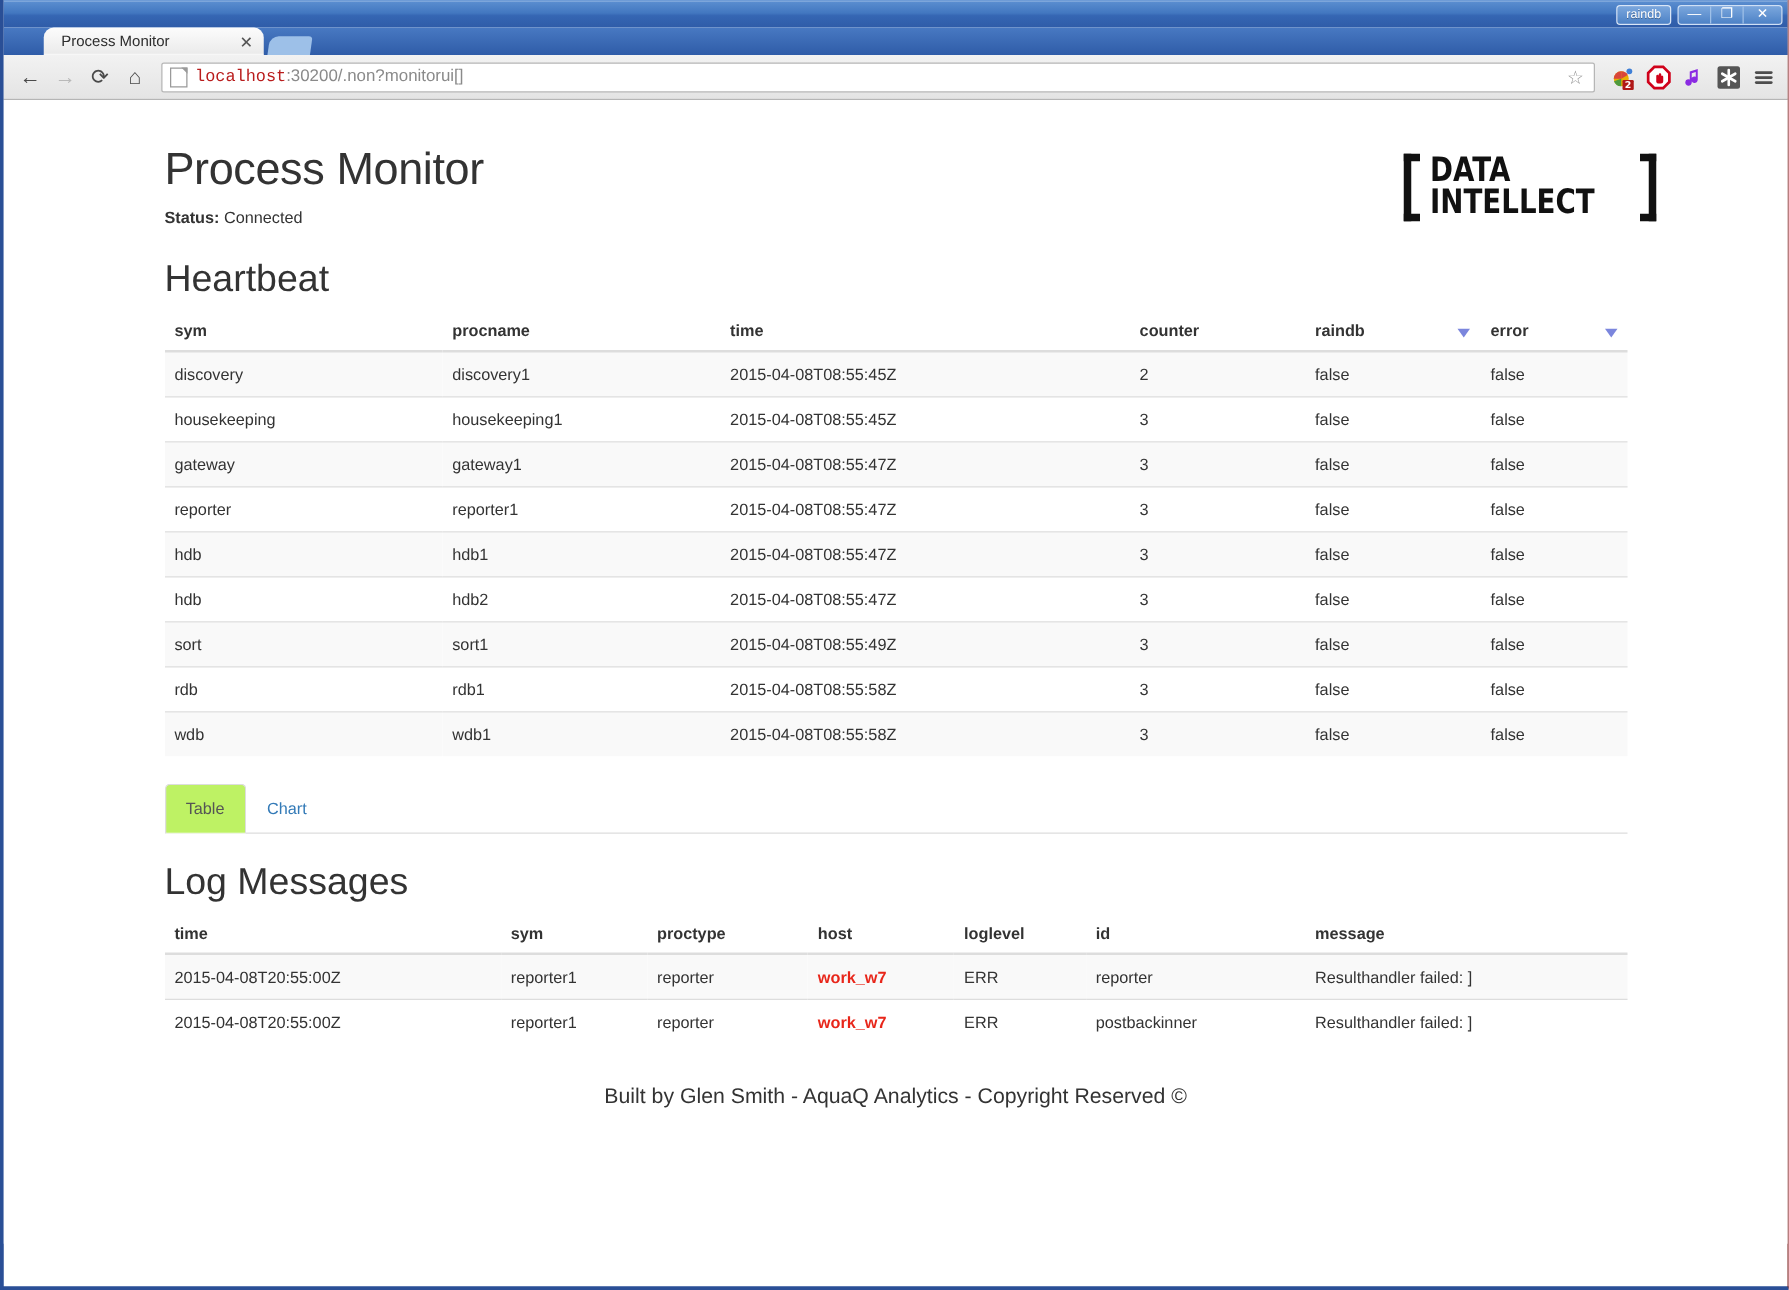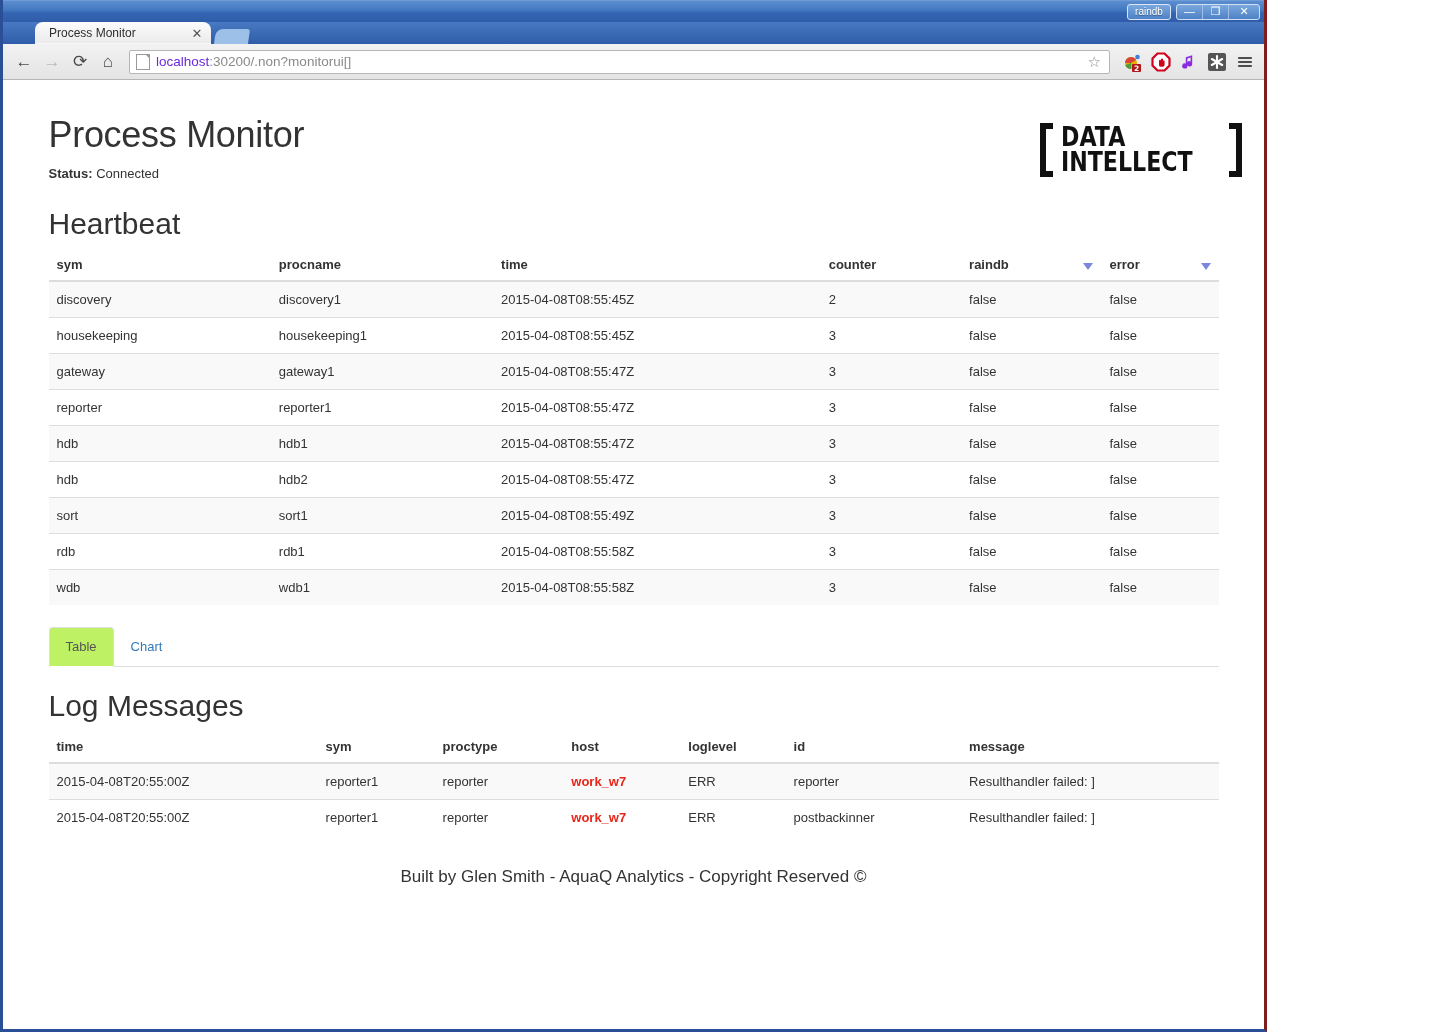--- a/index.html
+++ b/index.html
@@ -5,25 +5,25 @@
   * { box-sizing: border-box; }
   html, body {
     margin: 0; padding: 0;
     width: 1431px; height: 1032px;
     overflow: hidden;
     font-family: "Liberation Sans", sans-serif;
   }
 
   
   .window {
-    width: 1267px; height: 1032px;
+    width: 1431px; height: 1032px;
     background: #ffffff;
     position: relative;
     border-left: 3px solid #2a4f96;
-    border-right: 3px solid #7f1d1d;
+    border-right: 1px solid #7f1d1d;
     border-bottom: 3px solid #2a4f96;
   }
   .titlebar {
     height: 22px;
     background: linear-gradient(to bottom, #5b8ed0 0%, #4277c0 45%, #3566b3 55%, #2f5ca8 100%);
     position: relative;
     display: flex;
     align-items: center;
     justify-content: flex-end;
     padding-right: 4px;
@@ -142,21 +142,21 @@
     flex: 0 0 auto;
   }
   .omnibox .page-icon:after {
     content: "";
     position: absolute; top: -1px; right: -1px;
     border-width: 0 5px 5px 0;
     border-style: solid;
     border-color: transparent #9a9a9a transparent transparent;
   }
   .url { font-size: 13.5px; color: #8a8a8a; white-space: nowrap; }
-  .url b { color: #6d28d9; font-weight: normal; }
+  .url b { color: #b91c1c; font-weight: normal; font-family: Liberation Mono, monospace; }
   .star {
     margin-left: auto;
     font-size: 15px; color: #8e8e8e;
     padding: 0 4px;
   }
   .ext-icons { display: flex; align-items: center; gap: 6px; padding-left: 4px; }
   .ext { width: 22px; height: 22px; position: relative; display:flex; align-items:center; justify-content:center;}
 
   
   .viewport {

